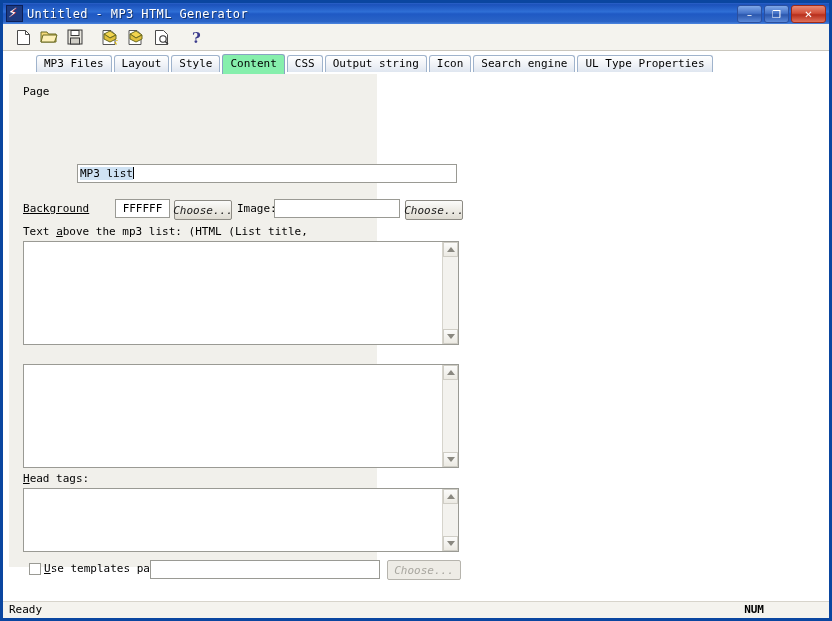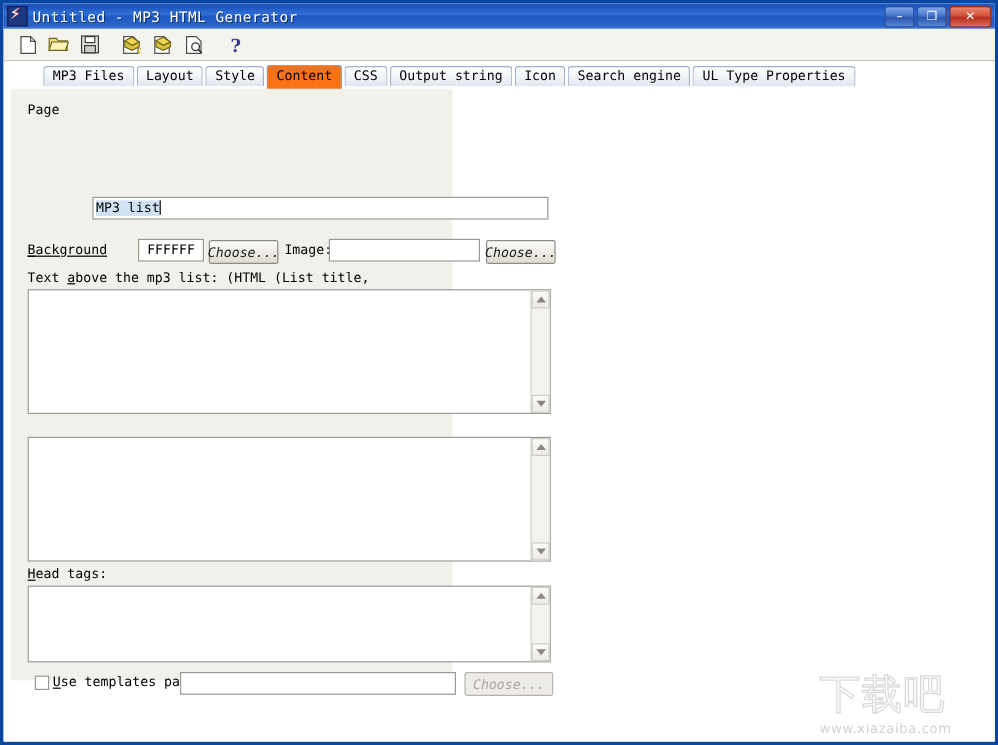--- a/index.html
+++ b/index.html
@@ -81,21 +81,21 @@
   }
   .tab{
     height:16px;line-height:16px;padding:0 7px;margin-right:2px;
     background:linear-gradient(to bottom,#ffffff,#eef1f6 60%,#dfe6f0);
     border:1px solid #9fb3cc;border-bottom:none;
     border-radius:3px 3px 0 0;
     color:#000000;font-size:11px;white-space:nowrap;
   }
   .tab.active{
     height:19px;line-height:18px;
-    background:#f97316;border-color:#8aa3c2;
+    background:#86efac;border-color:#8aa3c2;
     position:relative;z-index:3;
     font-weight:normal;
   }
   
   .panel{
     position:absolute;left:6px;top:22px;width:368px;height:494px;
     background:#f1f0eb;
     border-top:1px solid #ffffff;
     box-sizing:border-box;
   }
@@ -321,21 +321,21 @@
 
       <div class="row" style="left:20px;top:488px;">
         <span class="cb"></span>
         <span class="lbl"><u>U</u>se templates pag</span>
       </div>
       <div class="txtfield" style="position:absolute;left:141px;top:486px;width:230px;"></div>
       <div class="btn disabled" style="position:absolute;left:378px;top:486px;width:74px;">Choose...</div>
 
     </div>
 
-    <div class="watermark">
-      <div class="wm-logo">下载吧</div>
-      <div class="wm-url">www.xiazaiba.com</div>
-    </div>
 
   </div>
 
+  <div class="statusbar">
+    <span>Ready</span>
+    <span class="statusnum">NUM</span>
+  </div>
 
 </div>
 
 </body></html>

